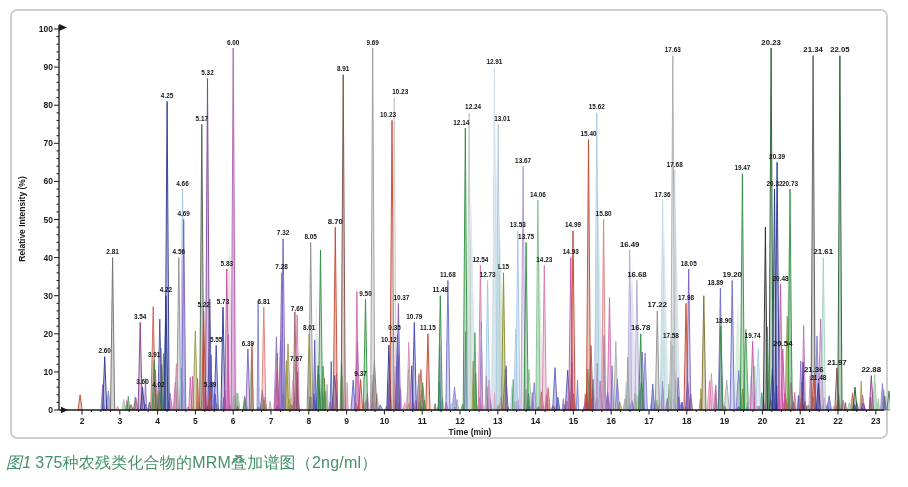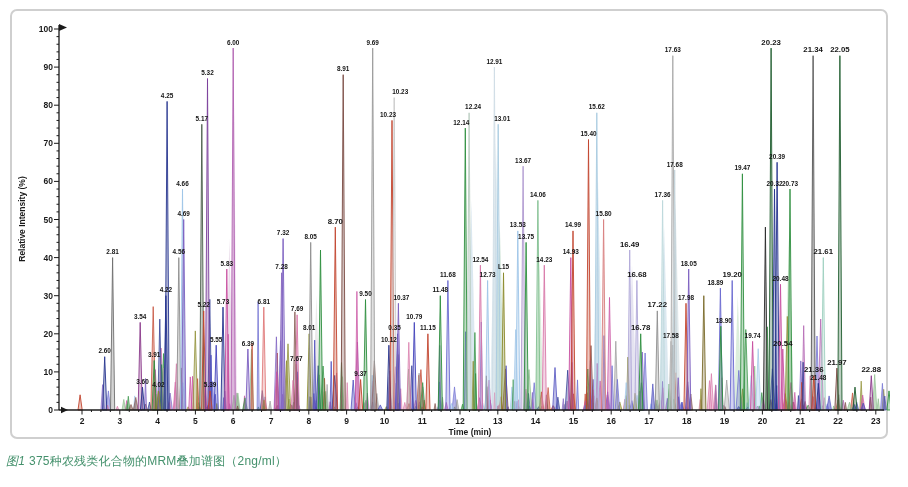--- a/index.html
+++ b/index.html
@@ -1,19 +1,19 @@
 <!DOCTYPE html>
 <html><head>
 <meta charset="utf-8">
 <style>
   html,body{margin:0;padding:0;background:#ffffff;}
   body{width:908px;height:487px;position:relative;font-family:"Liberation Sans",sans-serif;overflow:hidden;}
   .chart-frame{position:absolute;left:10px;top:9px;width:878px;height:430px;border:2px solid #cfcfcf;border-radius:7px;background:#ffffff;box-sizing:border-box;}
   .chart-frame svg{position:absolute;left:0;top:0;}
-  .caption{position:absolute;left:6px;top:453px;font-size:12px;color:#44916c;letter-spacing:.2px;}
+  .caption{position:absolute;left:6px;top:453px;font-size:16px;color:#44916c;letter-spacing:.2px;}
   .caption .prefix{font-style:italic;margin-right:4px;}
   text{font-family:"Liberation Sans",sans-serif;}
 </style>
 </head>
 <body>
 
 <div class="chart-frame">
   <svg id="chart" width="878" height="426" viewBox="0 0 878 426">
       <path d="M213.4,399 L217.4,227.6 L221.4,399 Z" fill="#e8d8e8" fill-opacity="0.9" stroke="none" stroke-width="0" stroke-opacity="0.9"></path>
       <path d="M219.0,399 L222.0,94.2 L225.0,399 Z" fill="#edd9ed" fill-opacity="0.9" stroke="none" stroke-width="0" stroke-opacity="0.9"></path>

